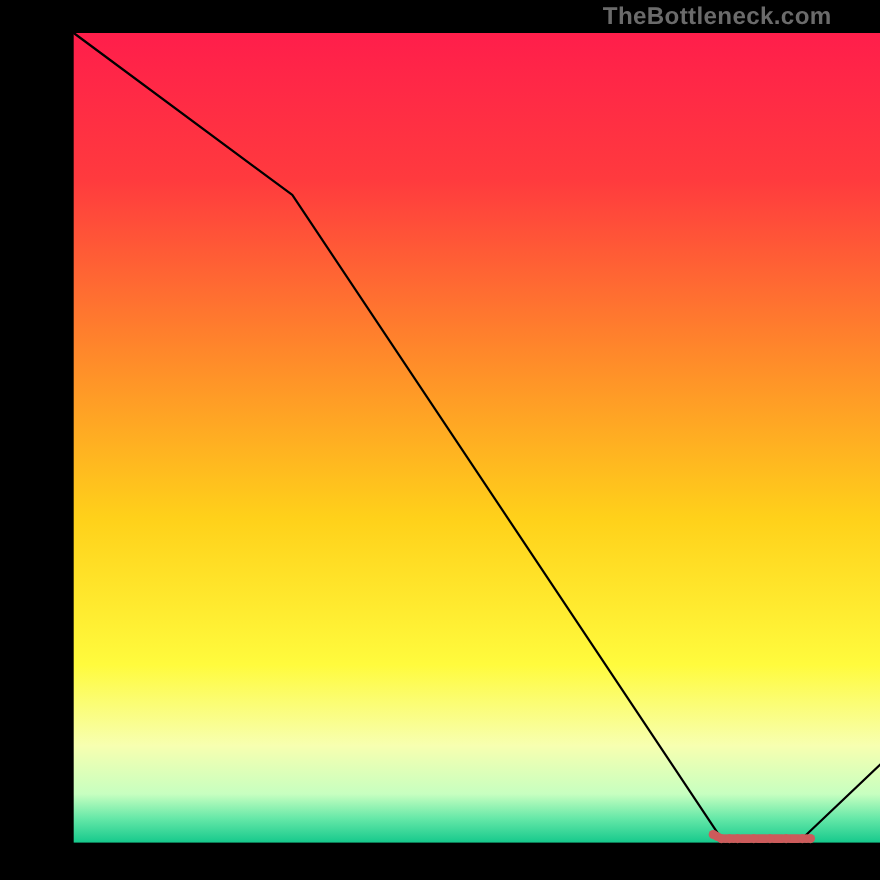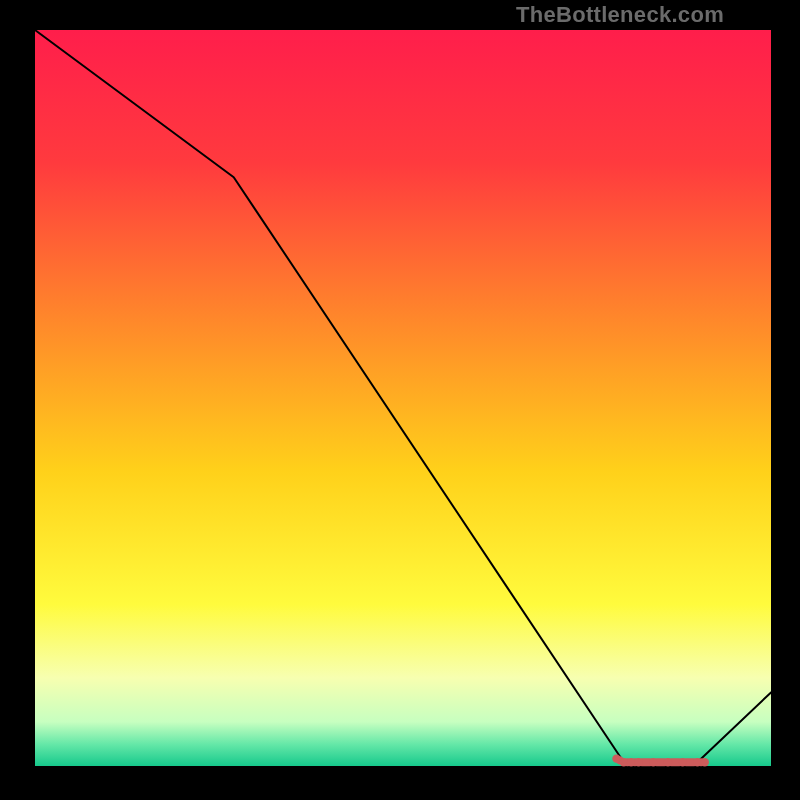--- a/index.html
+++ b/index.html
@@ -7,20 +7,21 @@
     padding: 0;
     width: 800px;
     height: 800px;
     background: #000;
     overflow: hidden;
   }
   .stage {
     position: relative;
     width: 732px;
     height: 800px;
+    margin-left: 32px;
   }
   svg {
     display: block;
   }
   .watermark {
     position: absolute;
     top: 2px;
     right: 8px;
     font-family: Arial, Helvetica, sans-serif;
     font-size: 22px;

